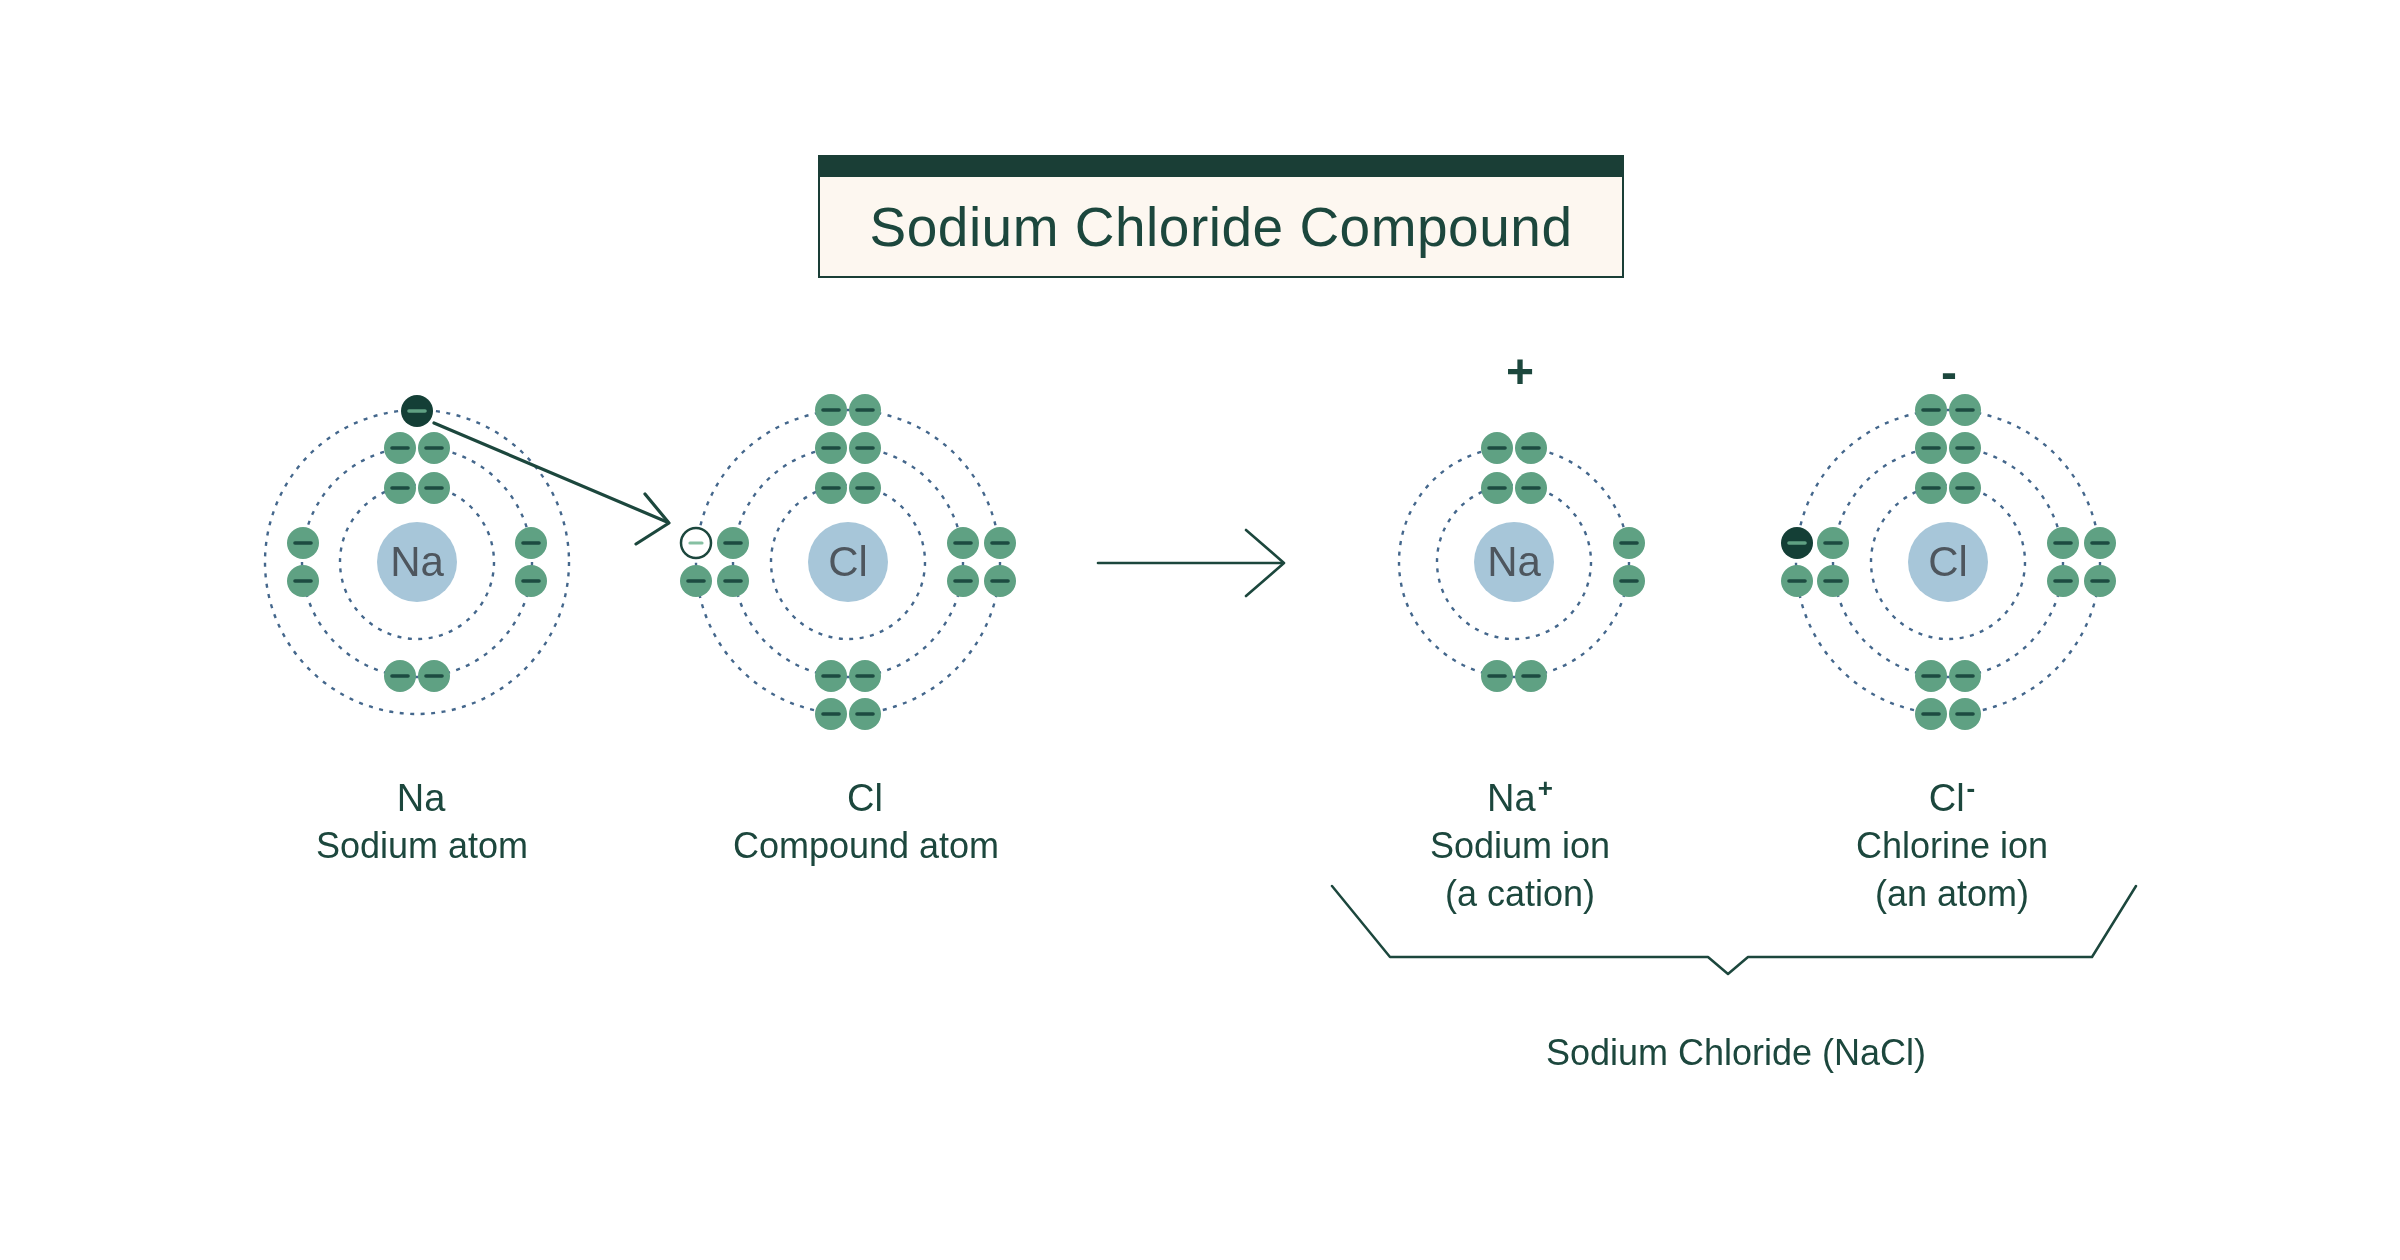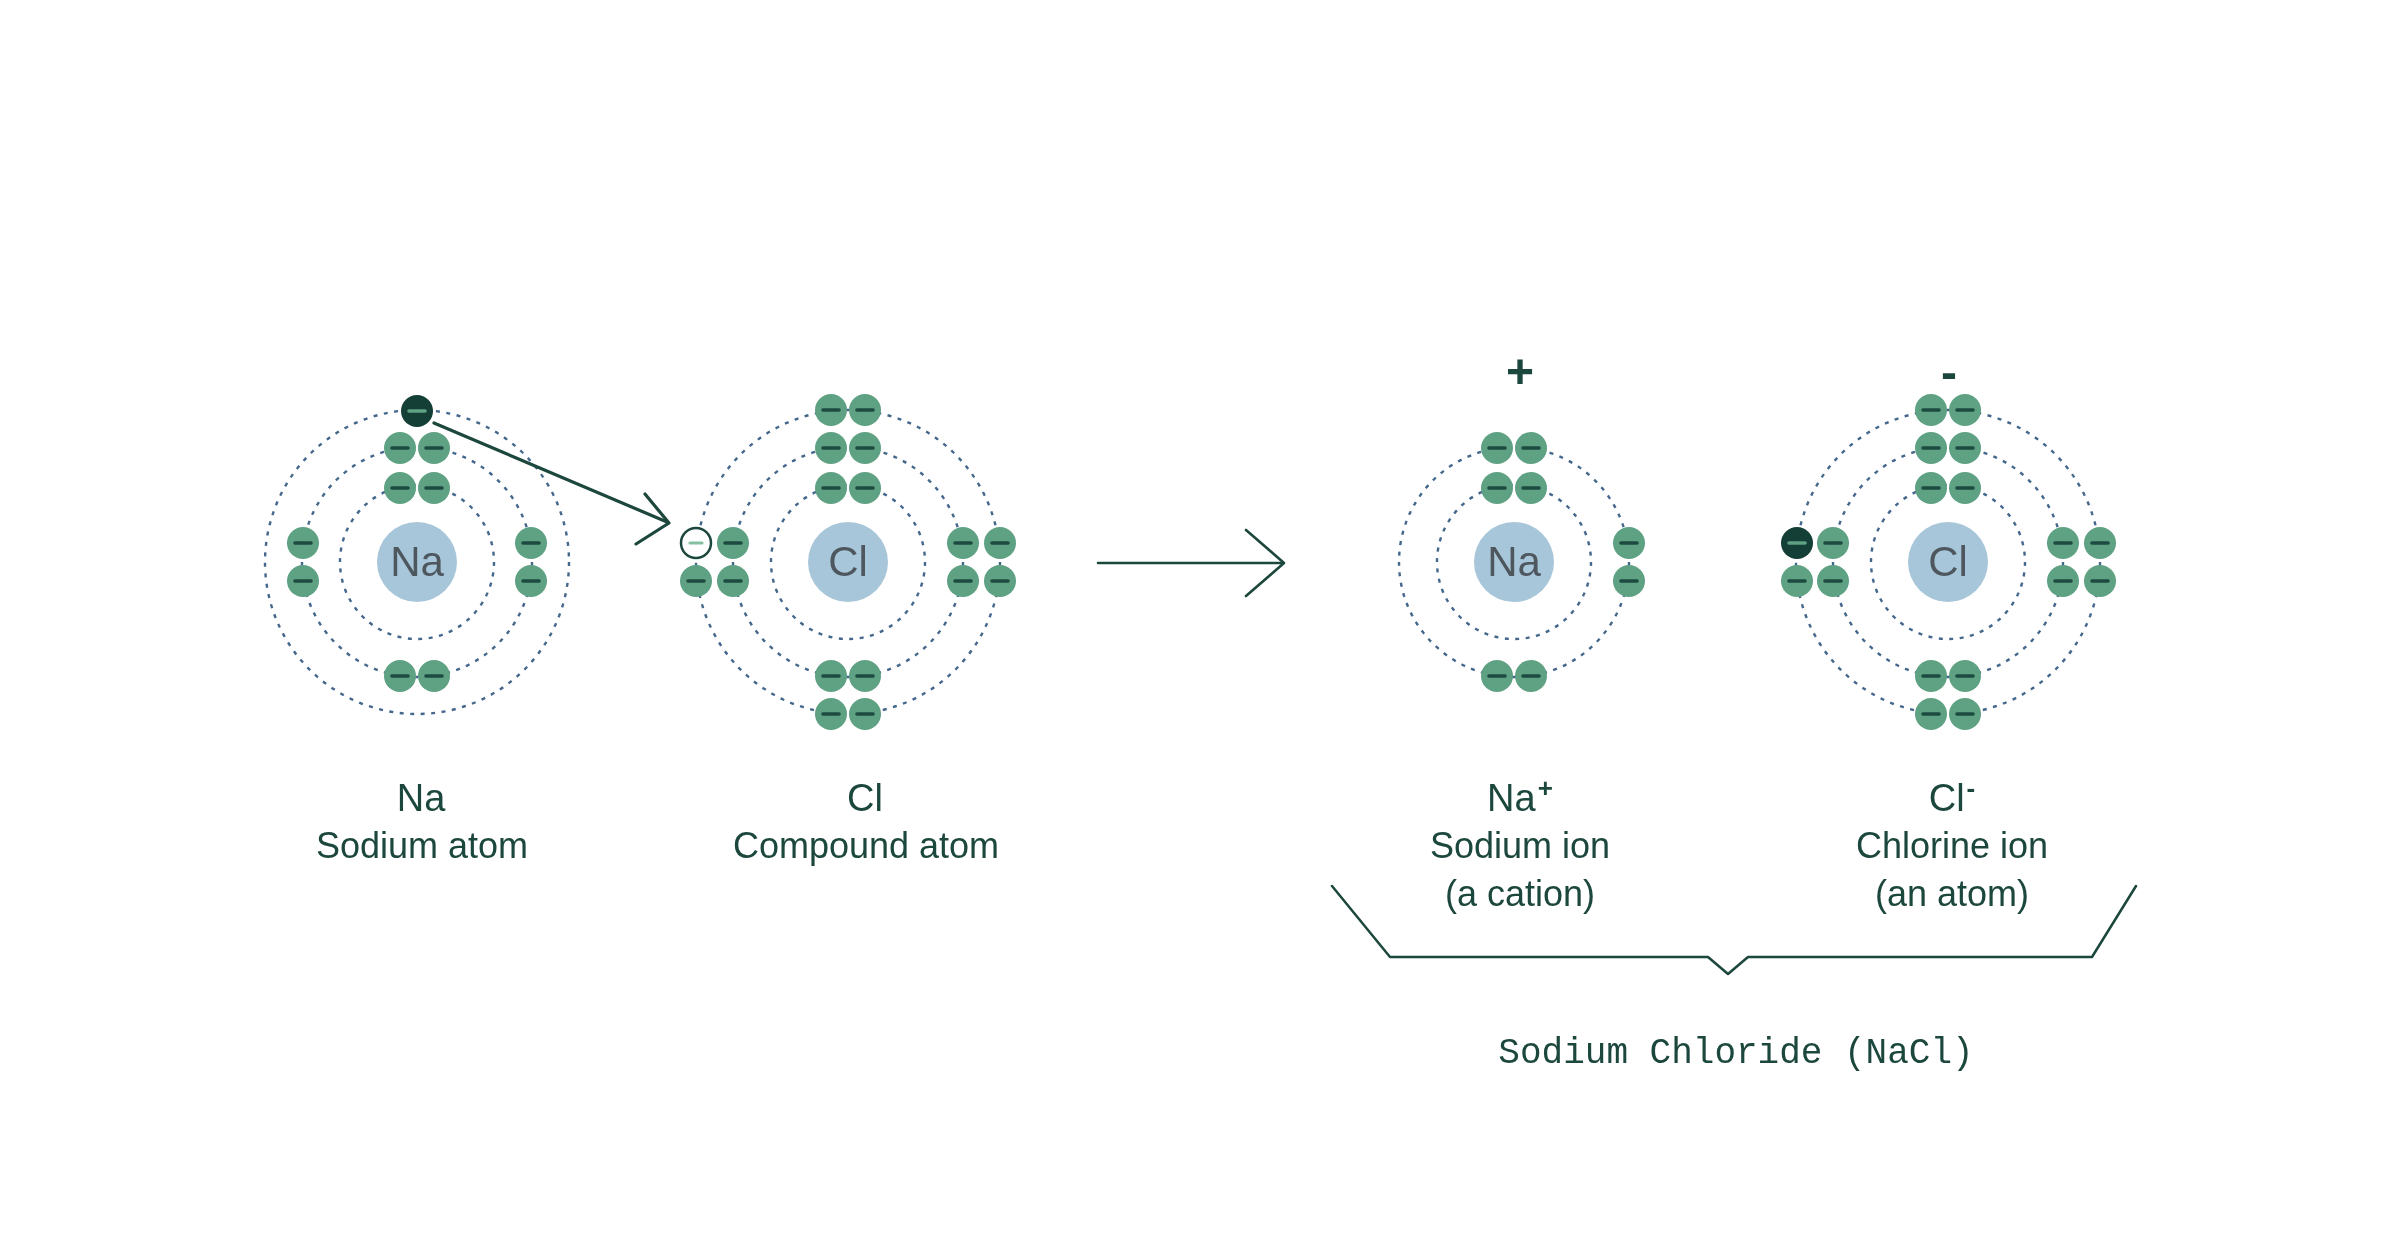--- a/index.html
+++ b/index.html
@@ -26,21 +26,21 @@
 
   .nsym{position:absolute;transform:translate(-50%,-50%);font-size:42px;color:var(--nucleustext);}
 
   .charge{position:absolute;transform:translate(-50%,-50%);font-size:48px;font-weight:700;color:var(--ink);}
 
   .dlabel{position:absolute;transform:translateX(-50%);text-align:center;color:var(--ink);
           font-size:36px;line-height:48px;white-space:nowrap;}
   .dlabel .l1{font-size:38px;}
   .dlabel sup{font-size:26px;font-weight:600;margin-left:2px;}
 
-  .caption{position:absolute;transform:translate(-50%,-50%);font-size:36px;color:var(--ink);white-space:nowrap;font-family:Liberation Mono, monospace;}
+  .caption{position:absolute;transform:translate(-50%,-50%);font-size:36px;color:var(--ink);white-space:nowrap;}
 </style>
 </head>
 <body>
 
 <div class="stage">
 
   <svg width="2400" height="1260" viewBox="0 0 2400 1260">
     <g id="atoms-layer">
         <g>
           <circle cx="417" cy="562" r="77" class="ring"></circle>
@@ -183,20 +183,24 @@
     </g>
 
     <g>
       <line class="stroke-ink" x1="1098" y1="563" x2="1283" y2="563" stroke-width="2.6"></line>
       <polyline class="stroke-ink" points="1246,530 1284,563 1246,596" stroke-width="2.6"></polyline>
     </g>
 
     <path class="stroke-ink" stroke-width="2.5" d="M 1332 886 L 1390 957 L 1708 957 L 1728 974 L 1748 957 L 2092 957 L 2136 886"></path>
   </svg>
 
+  <div class="title-box">
+    <div class="title-bar"></div>
+    <div class="title-text">Sodium Chloride Compound</div>
+  </div>
 
   <div class="nsym" style="left:417px;top:562px;">Na</div>
   <div class="nsym" style="left:848px;top:562px;">Cl</div>
   <div class="nsym" style="left:1514px;top:562px;">Na</div>
   <div class="nsym" style="left:1948px;top:562px;">Cl</div>
 
   <div class="charge" style="left:1520px;top:371px;">+</div>
   <div class="charge" style="left:1949px;top:372px;">-</div>
 
   <div class="dlabel" style="left:422px;top:764px;">

